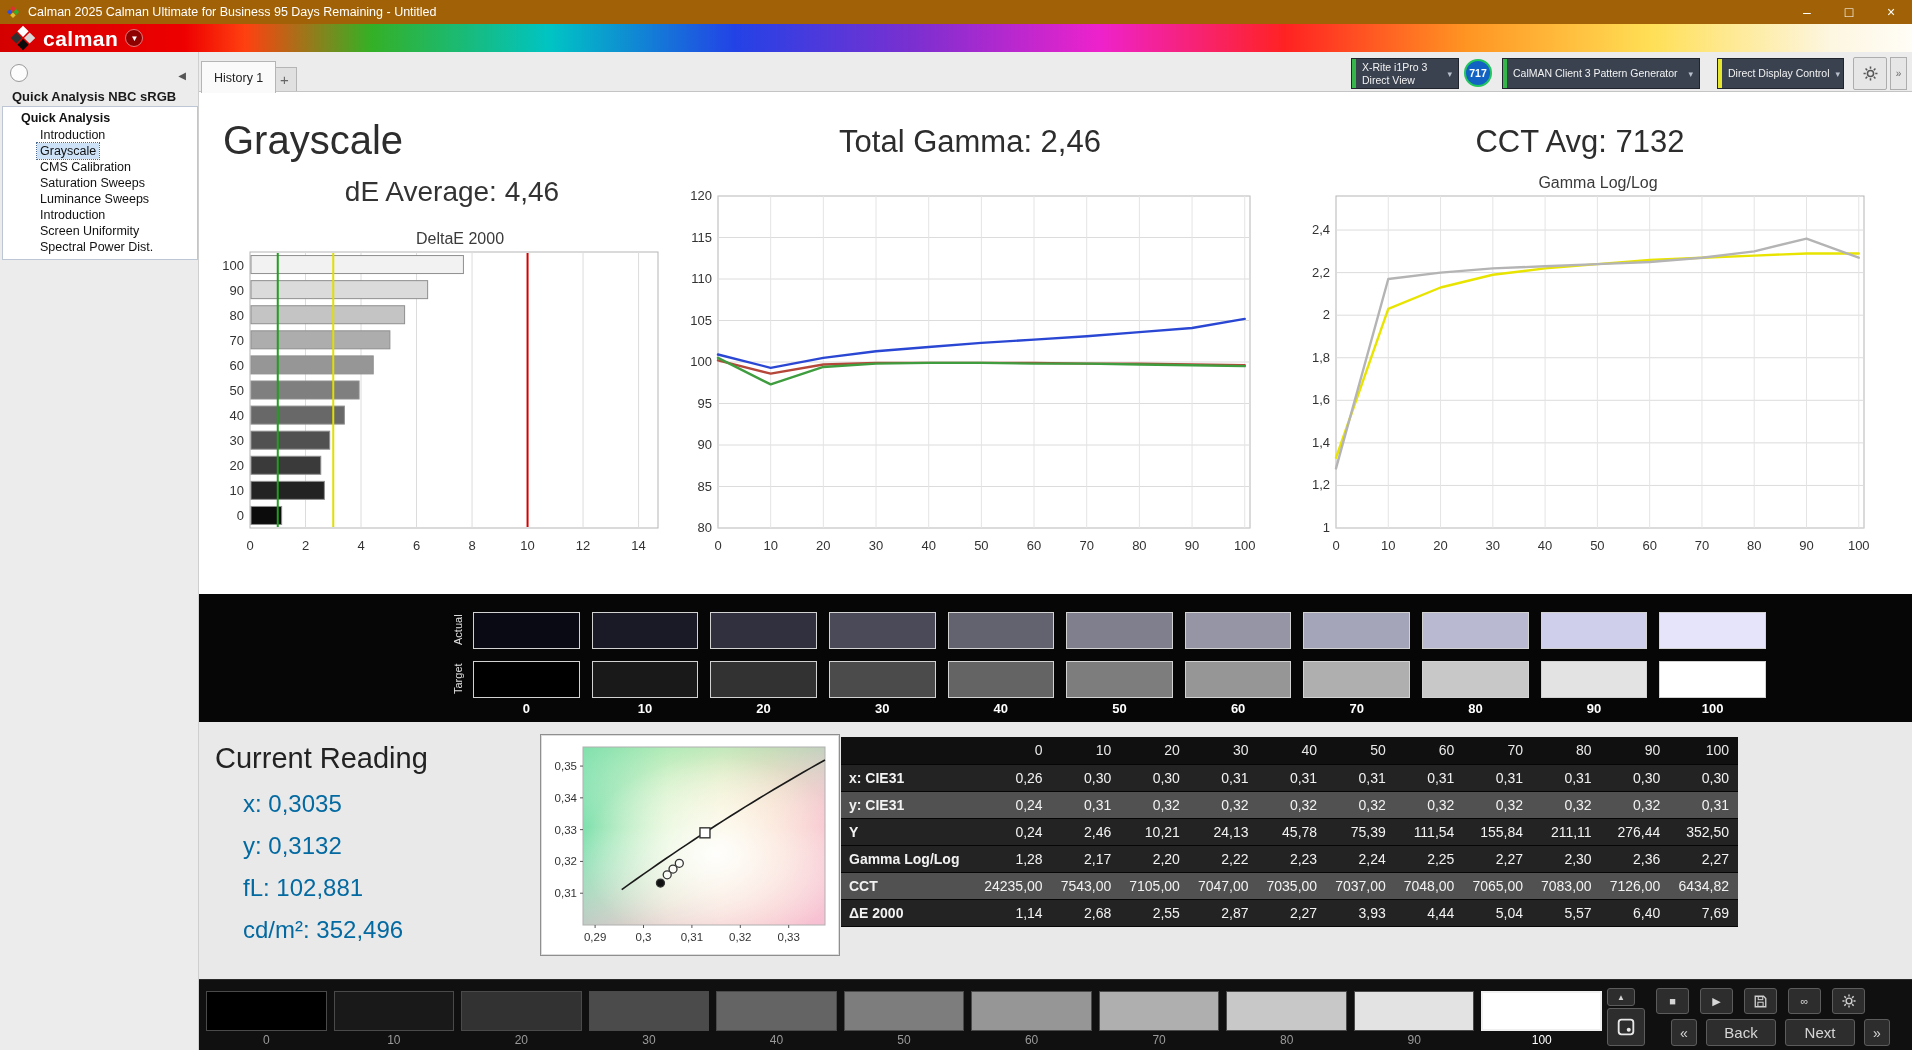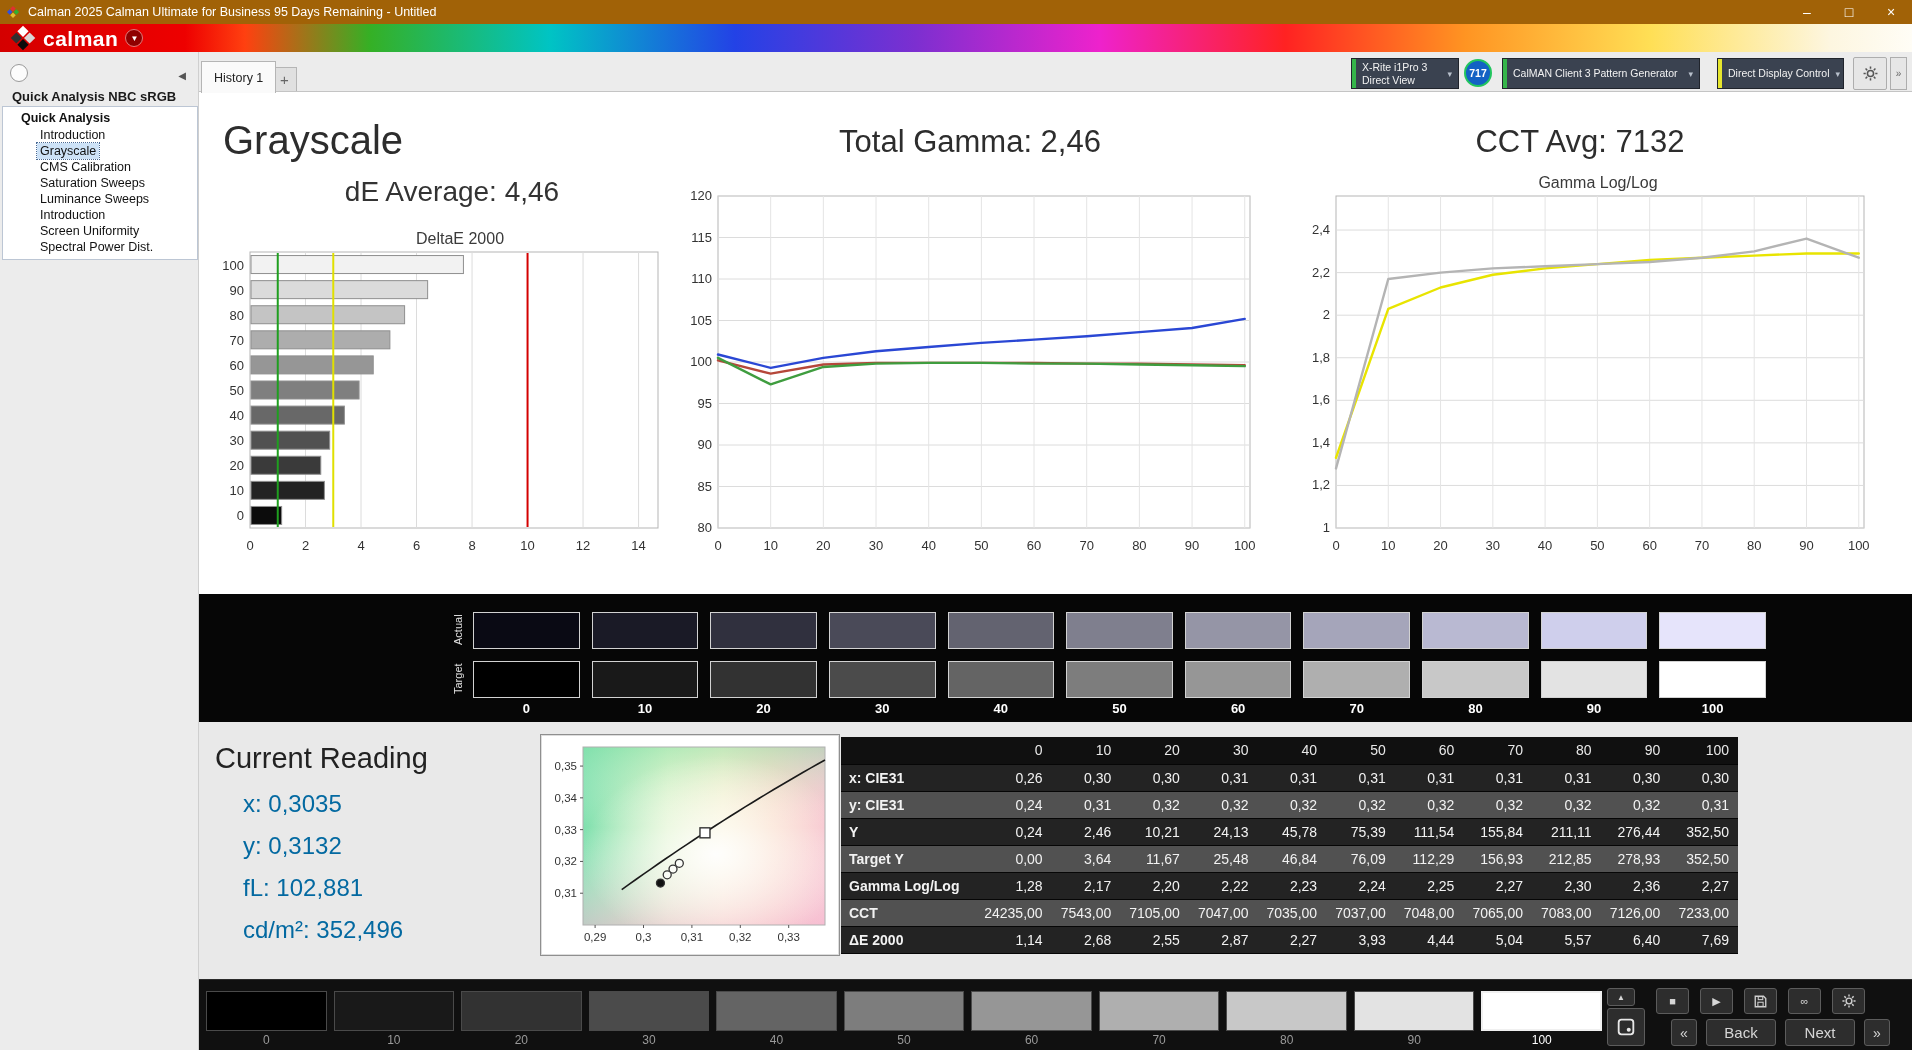--- a/index.html
+++ b/index.html
@@ -526,34 +526,20 @@
             <td>10,21</td>
             <td>24,13</td>
             <td>45,78</td>
             <td>75,39</td>
             <td>111,54</td>
             <td>155,84</td>
             <td>211,11</td>
             <td>276,44</td>
             <td>352,50</td>
           </tr>
-          <tr class="light" data-interactable="false">
-            <td class="lbl">Target Y</td>
-            <td>0,00</td>
-            <td>3,64</td>
-            <td>11,67</td>
-            <td>25,48</td>
-            <td>46,84</td>
-            <td>76,09</td>
-            <td>112,29</td>
-            <td>156,93</td>
-            <td>212,85</td>
-            <td>278,93</td>
-            <td>352,50</td>
-          </tr>
           <tr class="dark" data-interactable="false">
             <td class="lbl">Gamma Log/Log</td>
             <td>1,28</td>
             <td>2,17</td>
             <td>2,20</td>
             <td>2,22</td>
             <td>2,23</td>
             <td>2,24</td>
             <td>2,25</td>
             <td>2,27</td>
@@ -566,21 +552,21 @@
             <td>24235,00</td>
             <td>7543,00</td>
             <td>7105,00</td>
             <td>7047,00</td>
             <td>7035,00</td>
             <td>7037,00</td>
             <td>7048,00</td>
             <td>7065,00</td>
             <td>7083,00</td>
             <td>7126,00</td>
-            <td>7233,00</td>
+            <td>6434,82</td>
           </tr>
           <tr class="dark" data-interactable="false">
             <td class="lbl">ΔE 2000</td>
             <td>1,14</td>
             <td>2,68</td>
             <td>2,55</td>
             <td>2,87</td>
             <td>2,27</td>
             <td>3,93</td>
             <td>4,44</td>

